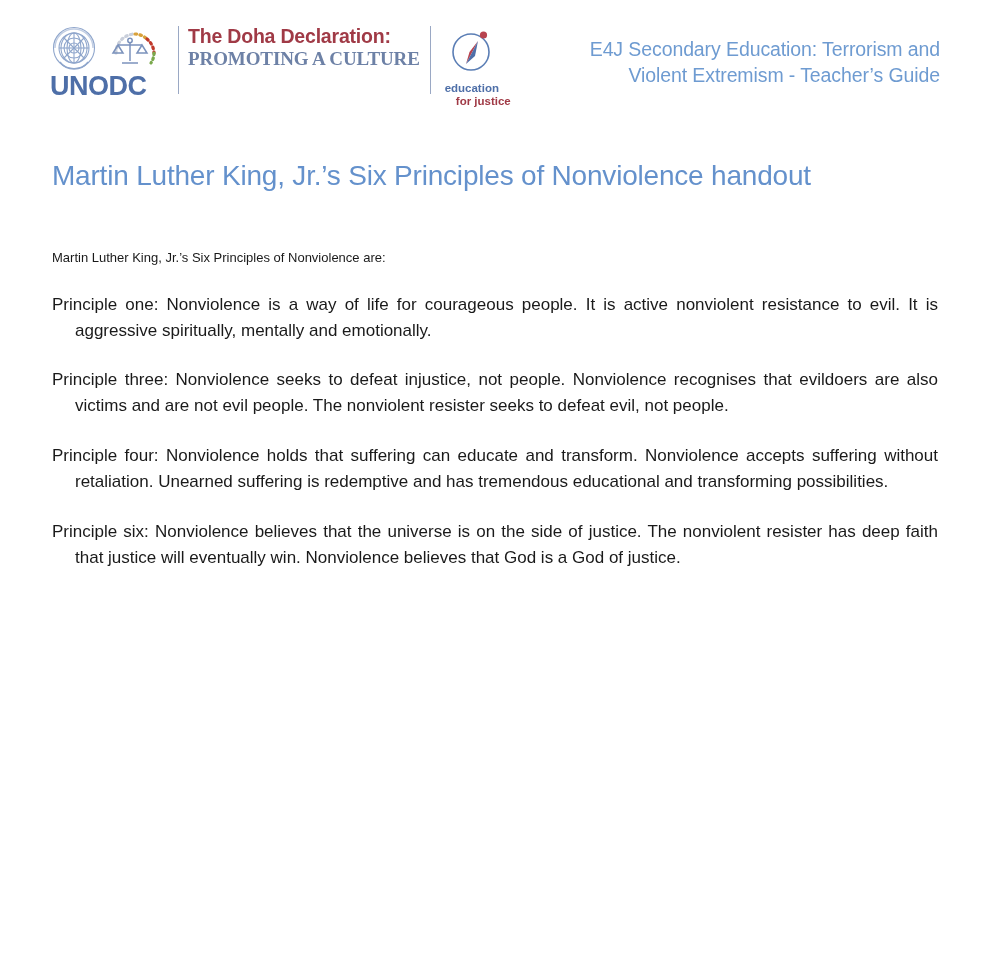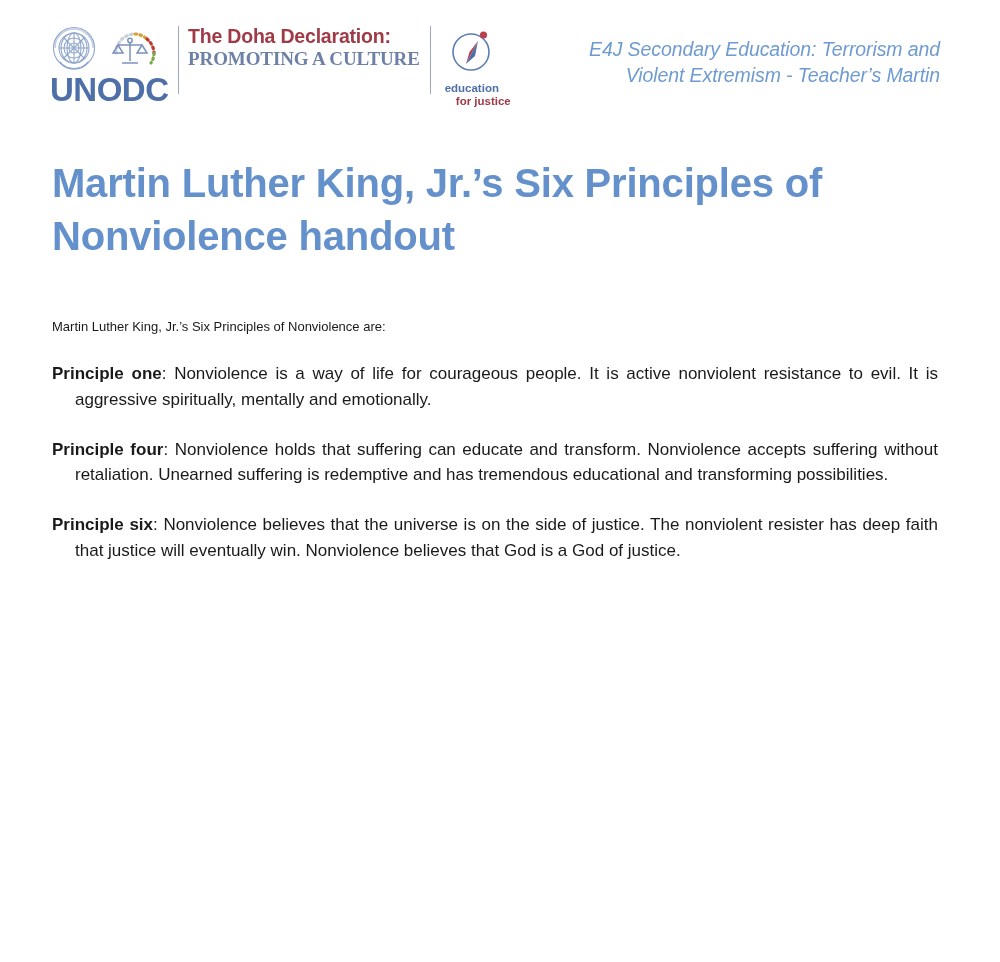--- a/index.html
+++ b/index.html
@@ -39,21 +39,21 @@
     align-items: flex-start;
     width: 120px;
   }
   .un-emblem-row {
     display: flex;
     align-items: flex-start;
     height: 48px;
   }
   .unodc-word {
     font-family: "Liberation Sans", sans-serif;
-    font-size: 33px;
+    font-size: 27px;
     font-weight: bold;
     letter-spacing: -0.5px;
     color: #4E6FA8;
     line-height: 1;
     margin-top: 1px;
   }
 
   
   .doha-divider {
     width: 0;
@@ -112,32 +112,31 @@
 
   
   .header-title {
     text-align: right;
     font-size: 19.5px;
     line-height: 1.35;
     color: #6E9BD1;
     max-width: 390px;
     padding-top: 12px;
     letter-spacing: -0.1px;
-    font-style: italic;
   }
 
   
   .doc-body {
     padding: 0 62px 0 52px;
   }
 
   .doc-title {
     color: #6491CC;
-    font-size: 40px;
-    font-weight: bold;
+    font-size: 28px;
+    font-weight: normal;
     line-height: 1.33;
     margin: 62px 0 0 0;
     max-width: 800px;
     letter-spacing: -0.2px;
   }
 
   .intro {
     font-size: 13px;
     line-height: 1.5;
     margin-top: 54px;
@@ -147,21 +146,21 @@
   .principle {
     font-size: 17px;
     line-height: 1.52;
     text-align: justify;
     text-justify: inter-word;
     margin-top: 24px;
     padding-left: 23px;
     text-indent: -23px;
     color: #1a1a1a;
   }
-  .principle b { font-weight: bold; }
+  .principle b { font-weight: normal; }
 </style>
 </head>
 <body>
 
 <div class="page-header">
 
   <div class="logo-bar">
 
     <div class="unodc-block">
       <div class="un-emblem-row">
@@ -233,35 +232,38 @@
       </span>
       <div class="e4j-label">
         <div>education</div>
         <div class="red">for justice</div>
       </div>
     </div>
   </div>
 
   <div class="header-title">
     <div>E4J Secondary Education: Terrorism and</div>
-    <div>Violent Extremism - Teacher’s Martin</div>
+    <div>Violent Extremism - Teacher’s Guide</div>
   </div>
 </div>
 
 <div class="doc-body">
 
   <h1 class="doc-title">Martin Luther King, Jr.’s Six Principles of Nonviolence handout</h1>
 
   <p class="intro">Martin Luther King, Jr.’s Six Principles of Nonviolence are:</p>
 
   <p class="principle">
     <b>Principle one</b><span>: Nonviolence is a way of life for courageous people. It is active nonviolent resistance to evil. It is aggressive spiritually, mentally and emotionally.</span>
   </p>
 
 
+  <p class="principle">
+    <b>Principle three</b><span>: Nonviolence seeks to defeat injustice, not people. Nonviolence recognises that evildoers are also victims and are not evil people. The nonviolent resister seeks to defeat evil, not people.</span>
+  </p>
 
   <p class="principle">
     <b>Principle four</b><span>: Nonviolence holds that suffering can educate and transform. Nonviolence accepts suffering without retaliation. Unearned suffering is redemptive and has tremendous educational and transforming possibilities.</span>
   </p>
 
 
   <p class="principle">
     <b>Principle six</b><span>: Nonviolence believes that the universe is on the side of justice. The nonviolent resister has deep faith that justice will eventually win. Nonviolence believes that God is a God of justice.</span>
   </p>
 

